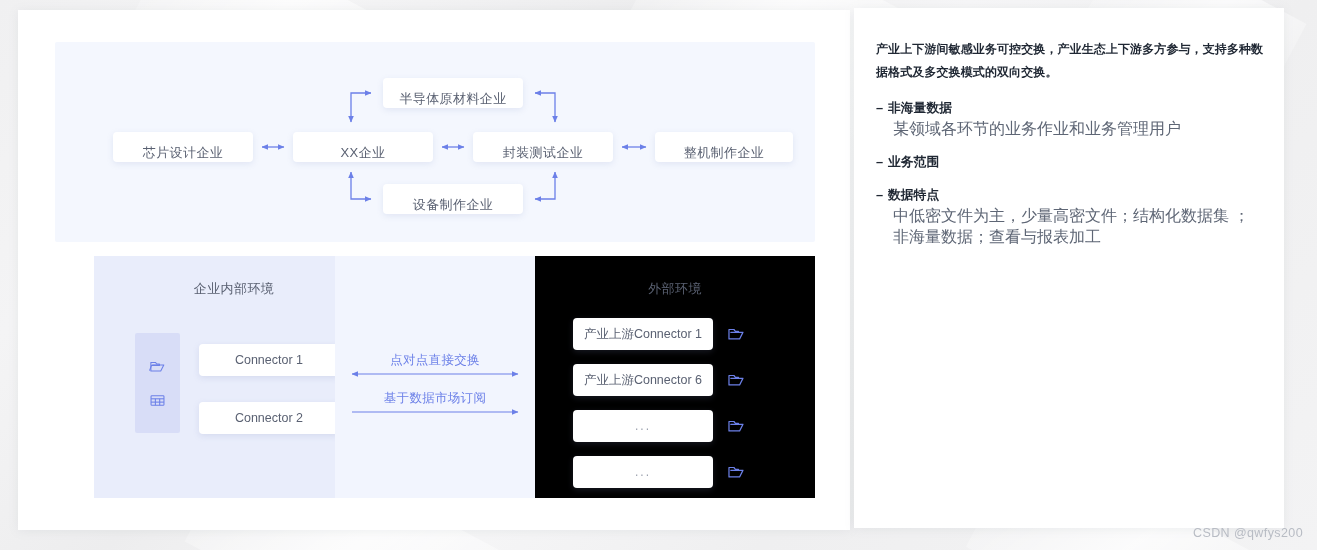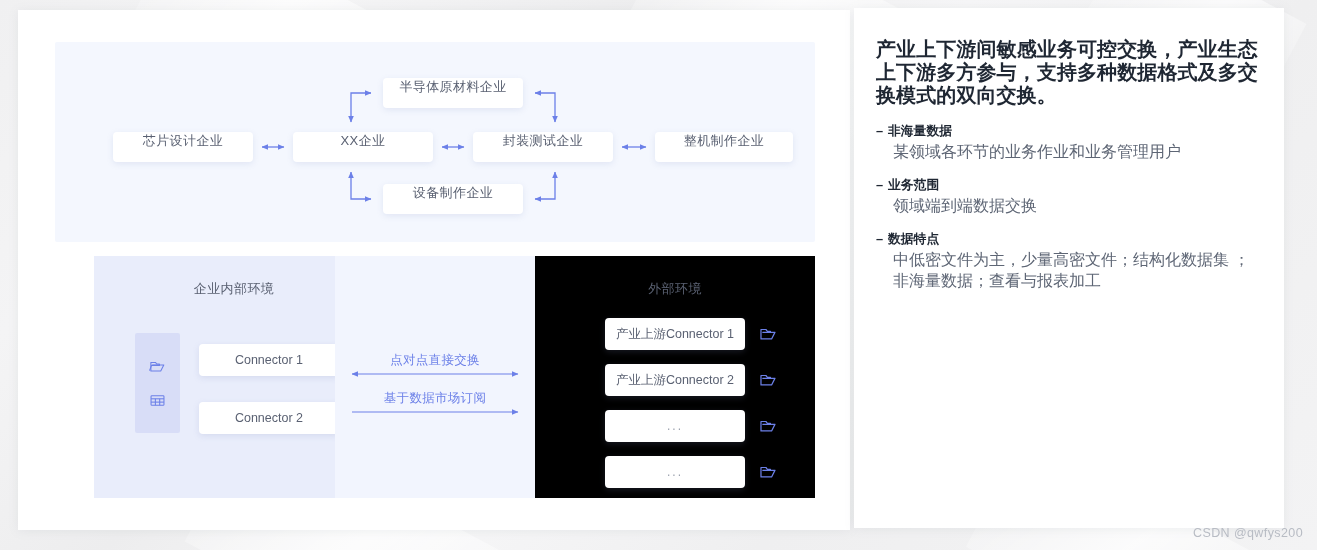--- a/index.html
+++ b/index.html
@@ -49,21 +49,21 @@
     width: 760px; height: 200px;
     background: #f4f7fe;
     border-radius: 2px;
   }
   .node {
     position: absolute;
     background: #ffffff;
     border-radius: 4px;
     box-shadow: 0 2px 6px rgba(125,140,190,0.16);
     display: flex;
-    align-items: flex-start;
+    align-items: flex-end;
     justify-content: center;
     font-size: 13px;
     color: #5a6172;
     letter-spacing: 0.4px;
     height: 30px;
   }
   #node-chip     { left: 58px;  top: 90px;  width: 140px; }
   #node-xx       { left: 238px; top: 90px;  width: 140px; }
   #node-pkg      { left: 418px; top: 90px;  width: 140px; }
   #node-machine  { left: 600px; top: 90px;  width: 138px; }
@@ -123,21 +123,21 @@
     text-align: center;
     font-size: 12.5px;
     color: #6c80e8;
     letter-spacing: 0.3px;
   }
   #mid-label-1 { top: 96px; }
   #mid-label-2 { top: 134px; }
 
   .ext-row {
     position: absolute;
-    left: 70px;
+    left: 38px;
     display: flex;
     align-items: center;
     gap: 14px;
   }
   .ext-box {
     width: 140px; height: 32px;
     background: #ffffff;
     border-radius: 4px;
     box-shadow: 0 2px 6px rgba(125,140,190,0.18);
     display: flex; align-items: center; justify-content: center;
@@ -146,21 +146,21 @@
   .ext-box.dots { color: #9aa0ad; letter-spacing: 2px; font-size: 12px; }
   .folder-ic { width: 18px; height: 18px; display: block; }
 
   
   .info-wrap {
     position: absolute;
     left: 22px; top: 30px;
     width: 388px;
   }
   .info-title {
-    font-size: 20px;
+    font-size: 12px;
     font-weight: bold;
     color: #1f2733;
     line-height: 23px;
     letter-spacing: 0.1px;
     margin: 0 0 14px 0;
   }
   .info-item { margin-bottom: 13px; }
   .info-head {
     display: flex;
     align-items: flex-start;
@@ -303,21 +303,21 @@
           <span>产业上游Connector 1</span>
         </div>
         <svg class="folder-ic" viewBox="0 0 20 20">
           <path d="M2.2,5.0 v10.5 h11.8 l3.7,-7.3 h-13.4" fill="none" stroke="#6c80e8" stroke-width="1.35" stroke-linejoin="round" stroke-linecap="round"></path>
           <path d="M2.2,5.0 h5.5 l1.6,2.0 h3.4 v1.2" fill="none" stroke="#6c80e8" stroke-width="1.35" stroke-linejoin="round"></path>
         </svg>
       </div>
 
       <div class="ext-row" style="top:108px;">
         <div class="ext-box">
-          <span>产业上游Connector 2</span>
+          <span>产业上游Connector 6</span>
         </div>
         <svg class="folder-ic" viewBox="0 0 20 20">
           <path d="M2.2,5.0 v10.5 h11.8 l3.7,-7.3 h-13.4" fill="none" stroke="#6c80e8" stroke-width="1.35" stroke-linejoin="round" stroke-linecap="round"></path>
           <path d="M2.2,5.0 h5.5 l1.6,2.0 h3.4 v1.2" fill="none" stroke="#6c80e8" stroke-width="1.35" stroke-linejoin="round"></path>
         </svg>
       </div>
 
       <div class="ext-row" style="top:154px;">
         <div class="ext-box dots">
           <span>...</span>
@@ -351,21 +351,20 @@
         <span>非海量数据</span>
       </div>
       <div class="info-desc">某领域各环节的业务作业和业务管理用户</div>
     </div>
 
     <div class="info-item">
       <div class="info-head">
         <span class="dash-mark">–</span>
         <span>业务范围</span>
       </div>
-      <div class="info-desc">领域端到端数据交换</div>
     </div>
 
     <div class="info-item">
       <div class="info-head">
         <span class="dash-mark">–</span>
         <span>数据特点</span>
       </div>
       <div class="info-desc">中低密文件为主，少量高密文件；结构化数据集 ；非海量数据；查看与报表加工</div>
     </div>
   </div>

